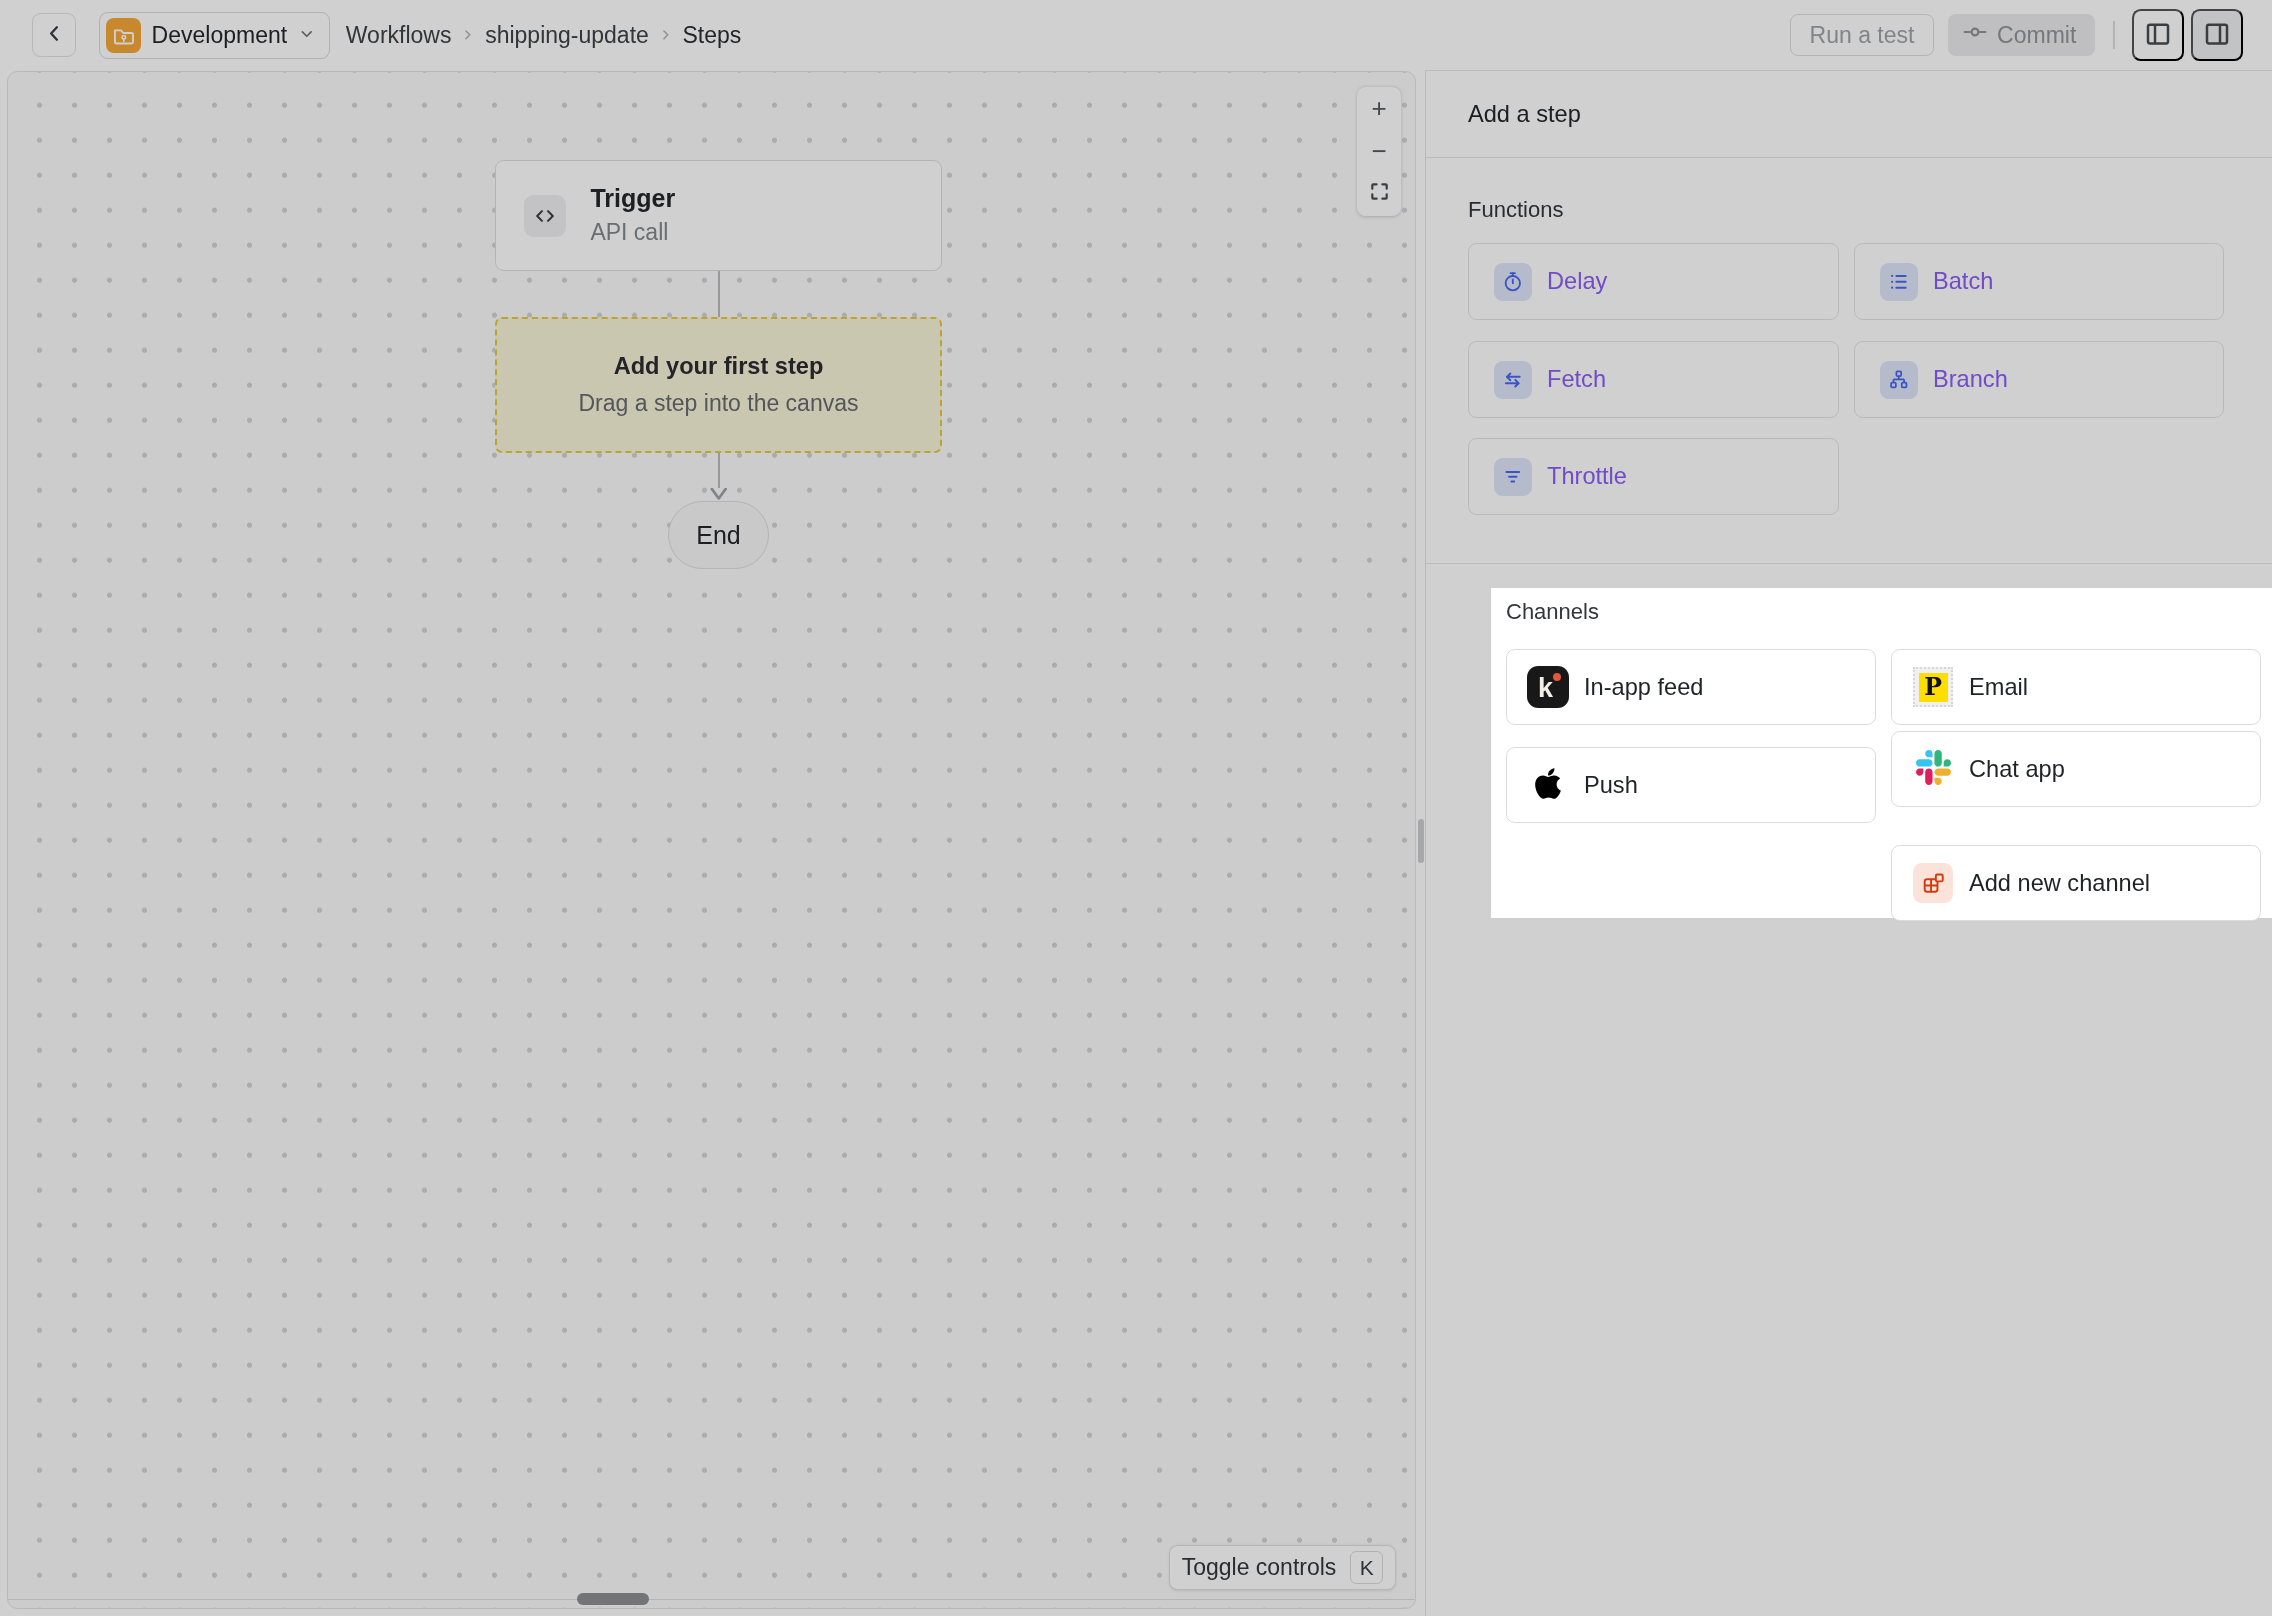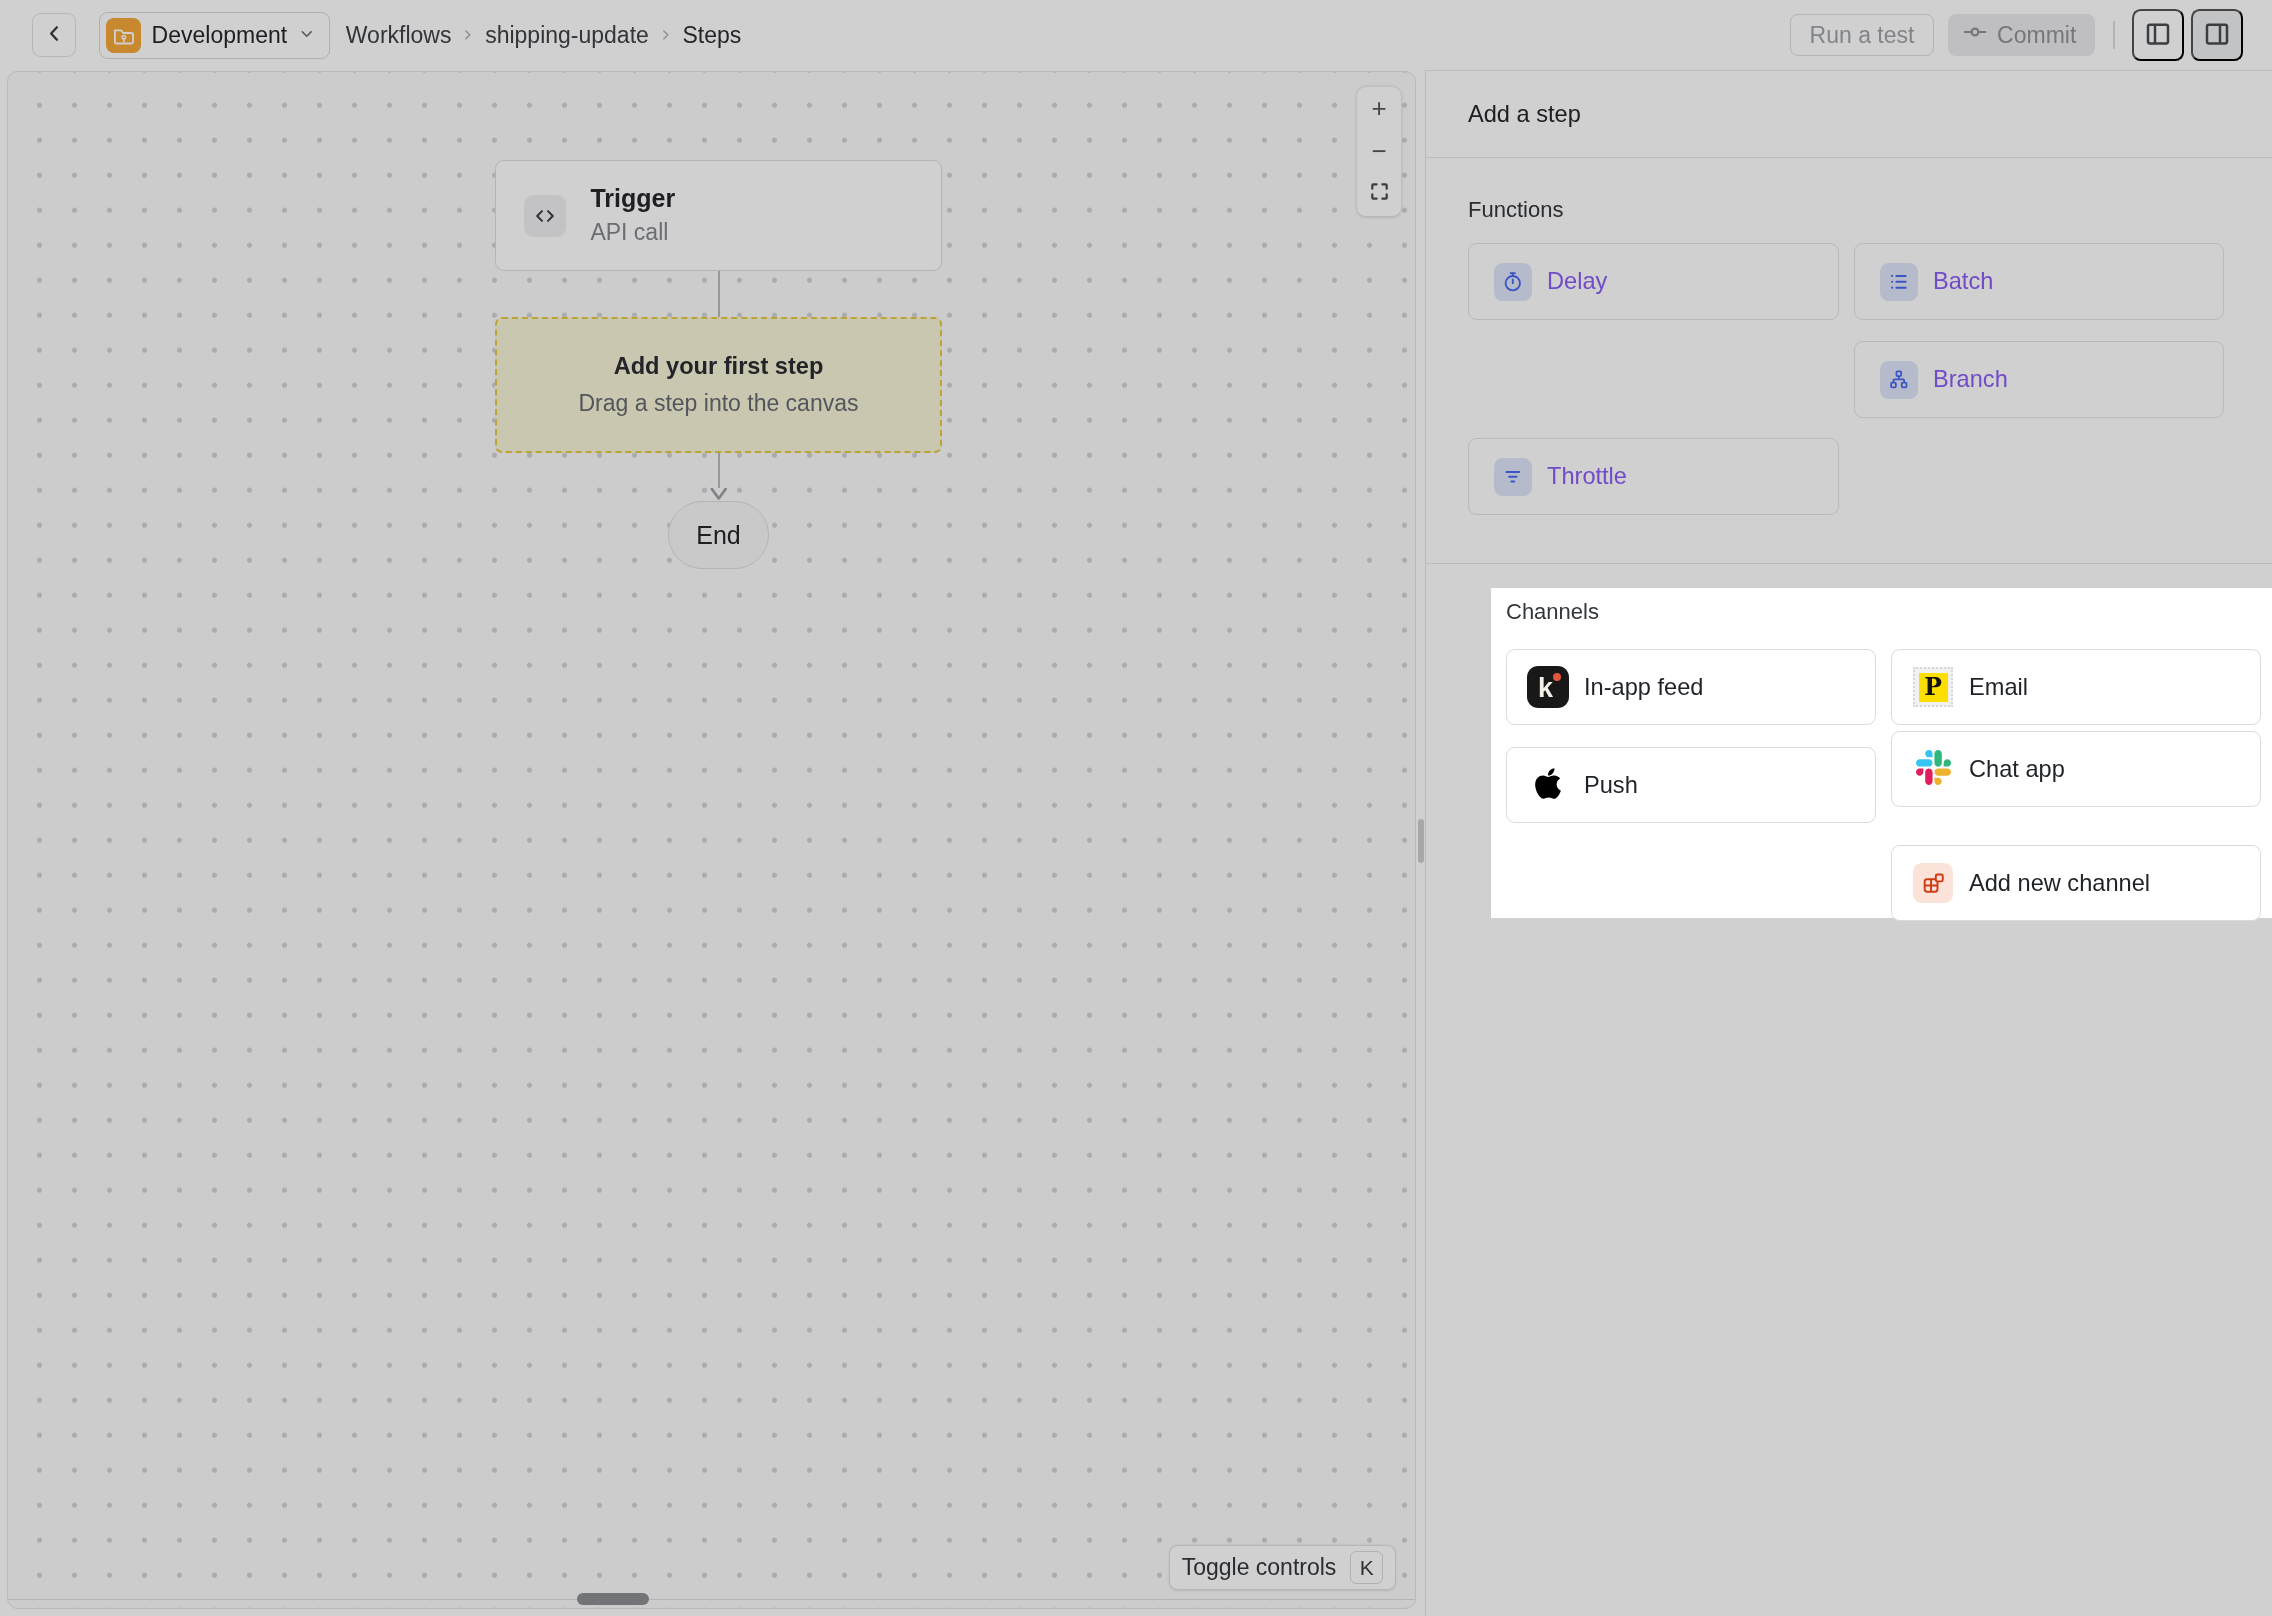--- a/index.html
+++ b/index.html
@@ -256,20 +256,29 @@
       <svg width="23.6" height="23.6" viewBox="0 0 24 24" fill="none" stroke="#4a68ef" stroke-width="2" stroke-linecap="round">
         <circle cx="5.2" cy="6" r="1.1" fill="#4a68ef" stroke="none"></circle>
           <circle cx="5.2" cy="12" r="1.1" fill="#4a68ef" stroke="none"></circle>
           <circle cx="5.2" cy="18" r="1.1" fill="#4a68ef" stroke="none"></circle>
         <path d="M9.5 6 h9.5 M9.5 12 h9.5 M9.5 18 h9.5"></path>
       </svg>
     </span>
     <span class="step-label">Batch</span>
   </button>
 
+  <button class="step-btn" style="left:42px; top:270px; width:371px;">
+    <span class="fn-chip">
+      <svg width="23.6" height="23.6" viewBox="0 0 24 24" fill="none" stroke="#4a68ef" stroke-width="2" stroke-linecap="round" stroke-linejoin="round">
+        <path d="M19 9 H6 M9.5 5.6 L6 9 L9.5 12.4"></path>
+          <path d="M5 15.5 H18 M14.5 12.1 L18 15.5 L14.5 18.9"></path>
+      </svg>
+    </span>
+    <span class="step-label">Fetch</span>
+  </button>
 
   <button class="step-btn" style="left:428px; top:270px; width:370px;">
     <span class="fn-chip">
       <svg width="23.6" height="23.6" viewBox="0 0 24 24" fill="none" stroke="#4a68ef" stroke-width="1.8" stroke-linejoin="round">
         <rect x="9.6" y="3.4" width="4.8" height="4.8" rx="1"></rect>
         <path d="M12 8.2 v3.3 M6.6 11.5 h10.8 M6.6 11.5 v3.3 M17.4 11.5 v3.3"></path>
         <rect x="4.2" y="14.8" width="4.8" height="4.8" rx="1"></rect>
           <rect x="15" y="14.8" width="4.8" height="4.8" rx="1"></rect>
       </svg>
     </span>

